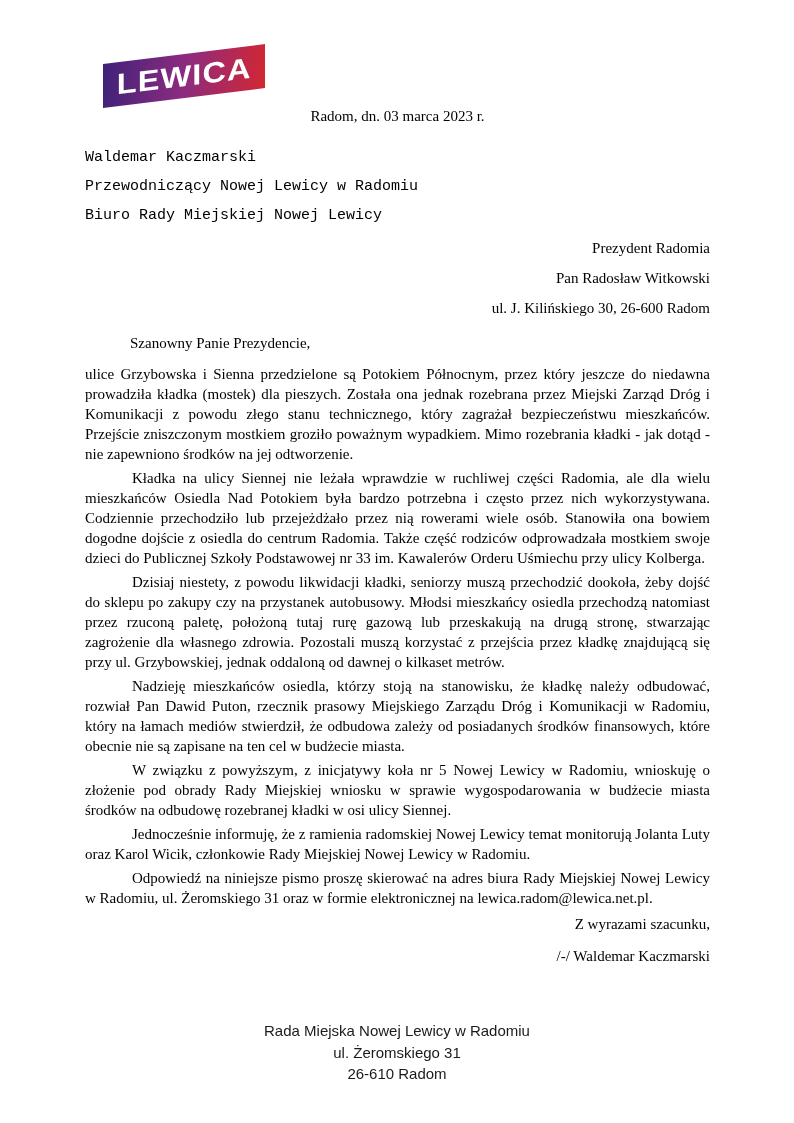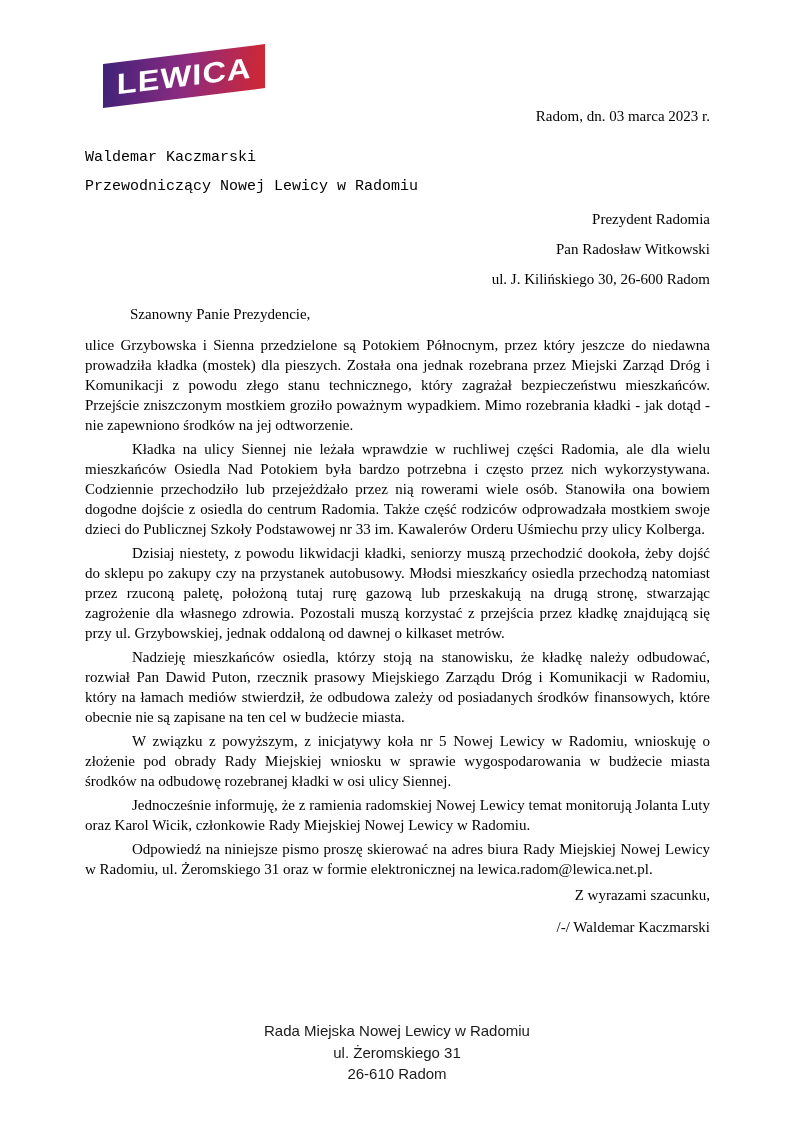--- a/index.html
+++ b/index.html
@@ -36,21 +36,21 @@
     transform: scaleX(1.12);
     white-space: nowrap;
   }
   .content {
     position: absolute;
     left: 85px;
     top: 0;
     width: 625px;
     font-size: 15px;
   }
-  .date-line { margin-top: 106px; text-align: right; line-height: 21px; }
+  .date-line { margin-top: 106px; text-align: center; line-height: 21px; }
   .sender-block { margin-top: 16px; line-height: 29px; font-family: Liberation Mono, monospace; }
   .recipient-block { margin-top: 3px; text-align: right; line-height: 30px; }
   .salutation { margin-top: 10px; line-height: 21px; margin-left: 45px; }
   .body-para {
     margin: 4px 0 0 0;
     text-align: justify;
     line-height: 20px;
     text-indent: 47px;
   }
   .body-para.first { text-indent: 0; margin-top: 10px; }
@@ -76,20 +76,21 @@
     <span class="logo-text" style="color: rgb(255, 255, 255);">LEWICA</span>
   </div>
 
   <div class="content">
 
     <div class="date-line">Radom, dn. 03 marca 2023 r.</div>
 
     <div class="sender-block">
       <div>Waldemar Kaczmarski</div>
       <div>Przewodniczący Nowej Lewicy w Radomiu</div>
+      <div>Biuro Rady Miejskiej Nowej Lewicy</div>
     </div>
 
     <div class="recipient-block">
       <div>Prezydent Radomia</div>
       <div>Pan Radosław Witkowski</div>
       <div>ul. J. Kilińskiego 30, 26-600 Radom</div>
     </div>
 
     <div class="salutation">Szanowny Panie Prezydencie,</div>
 

